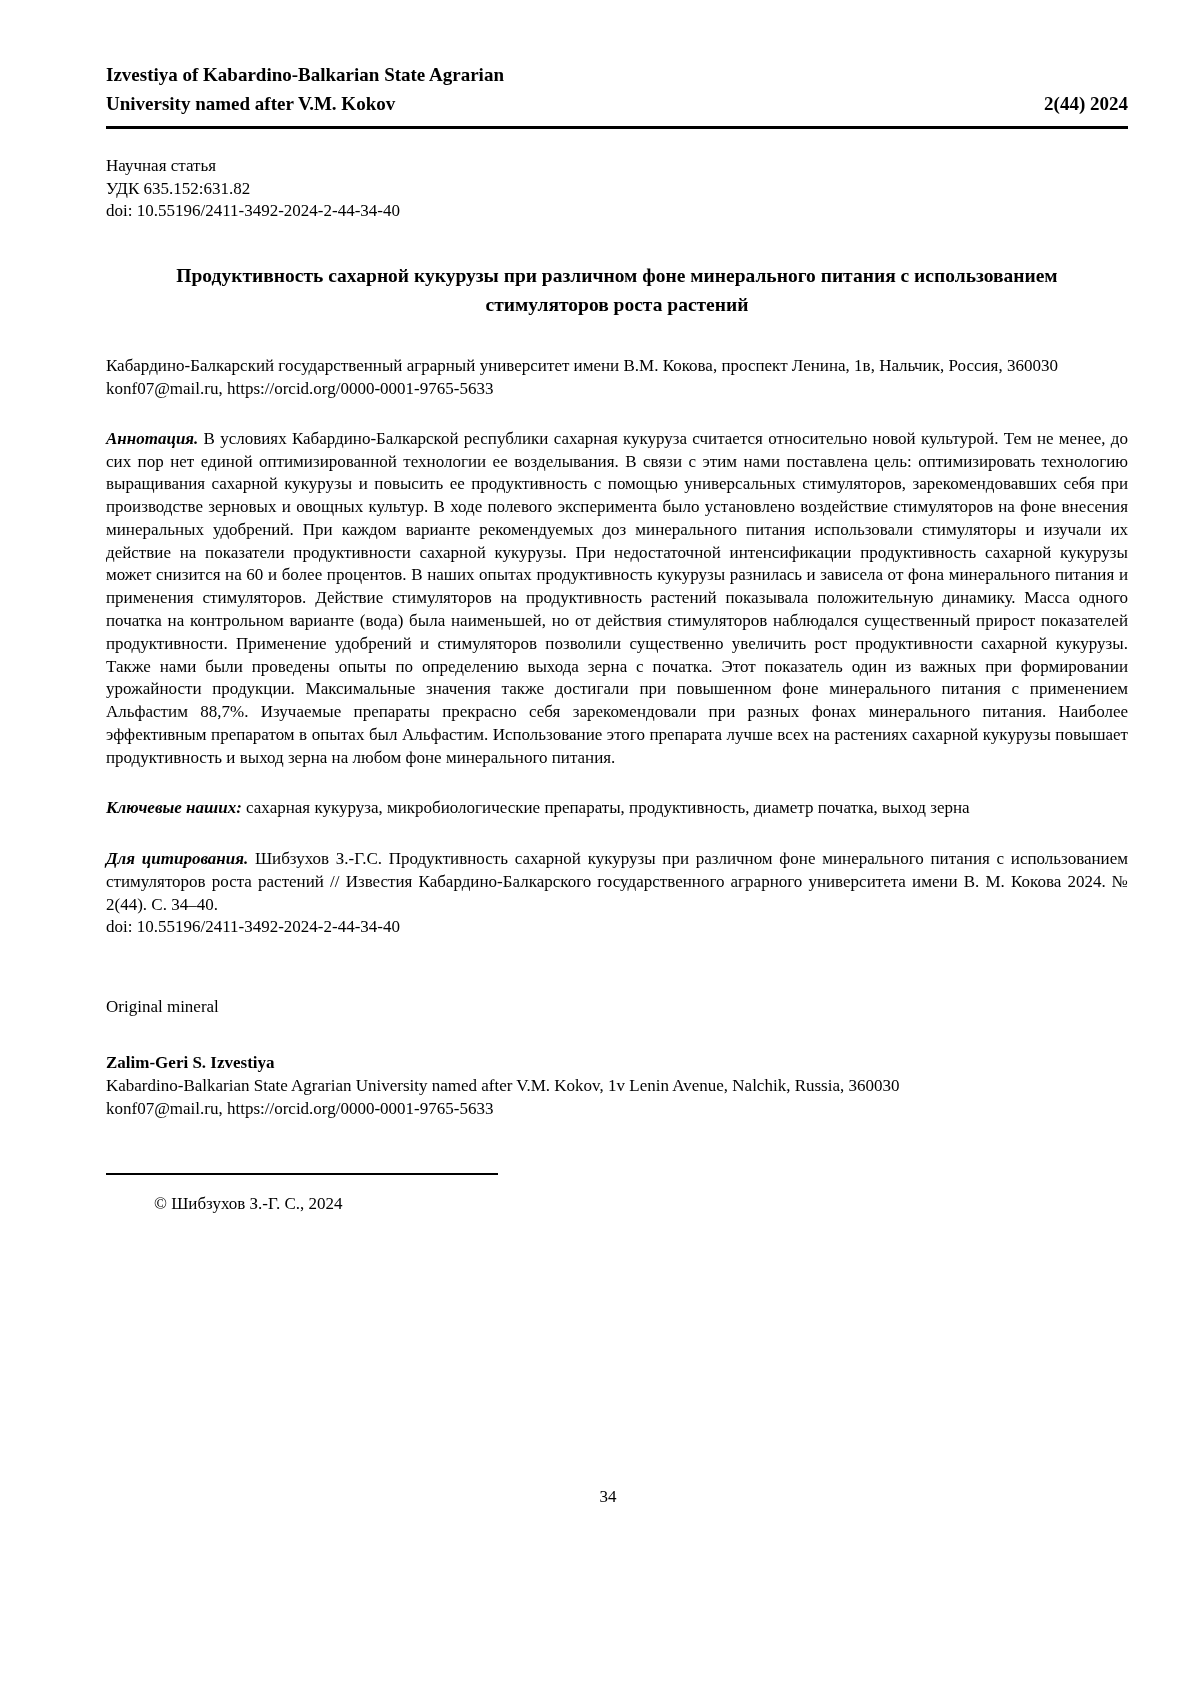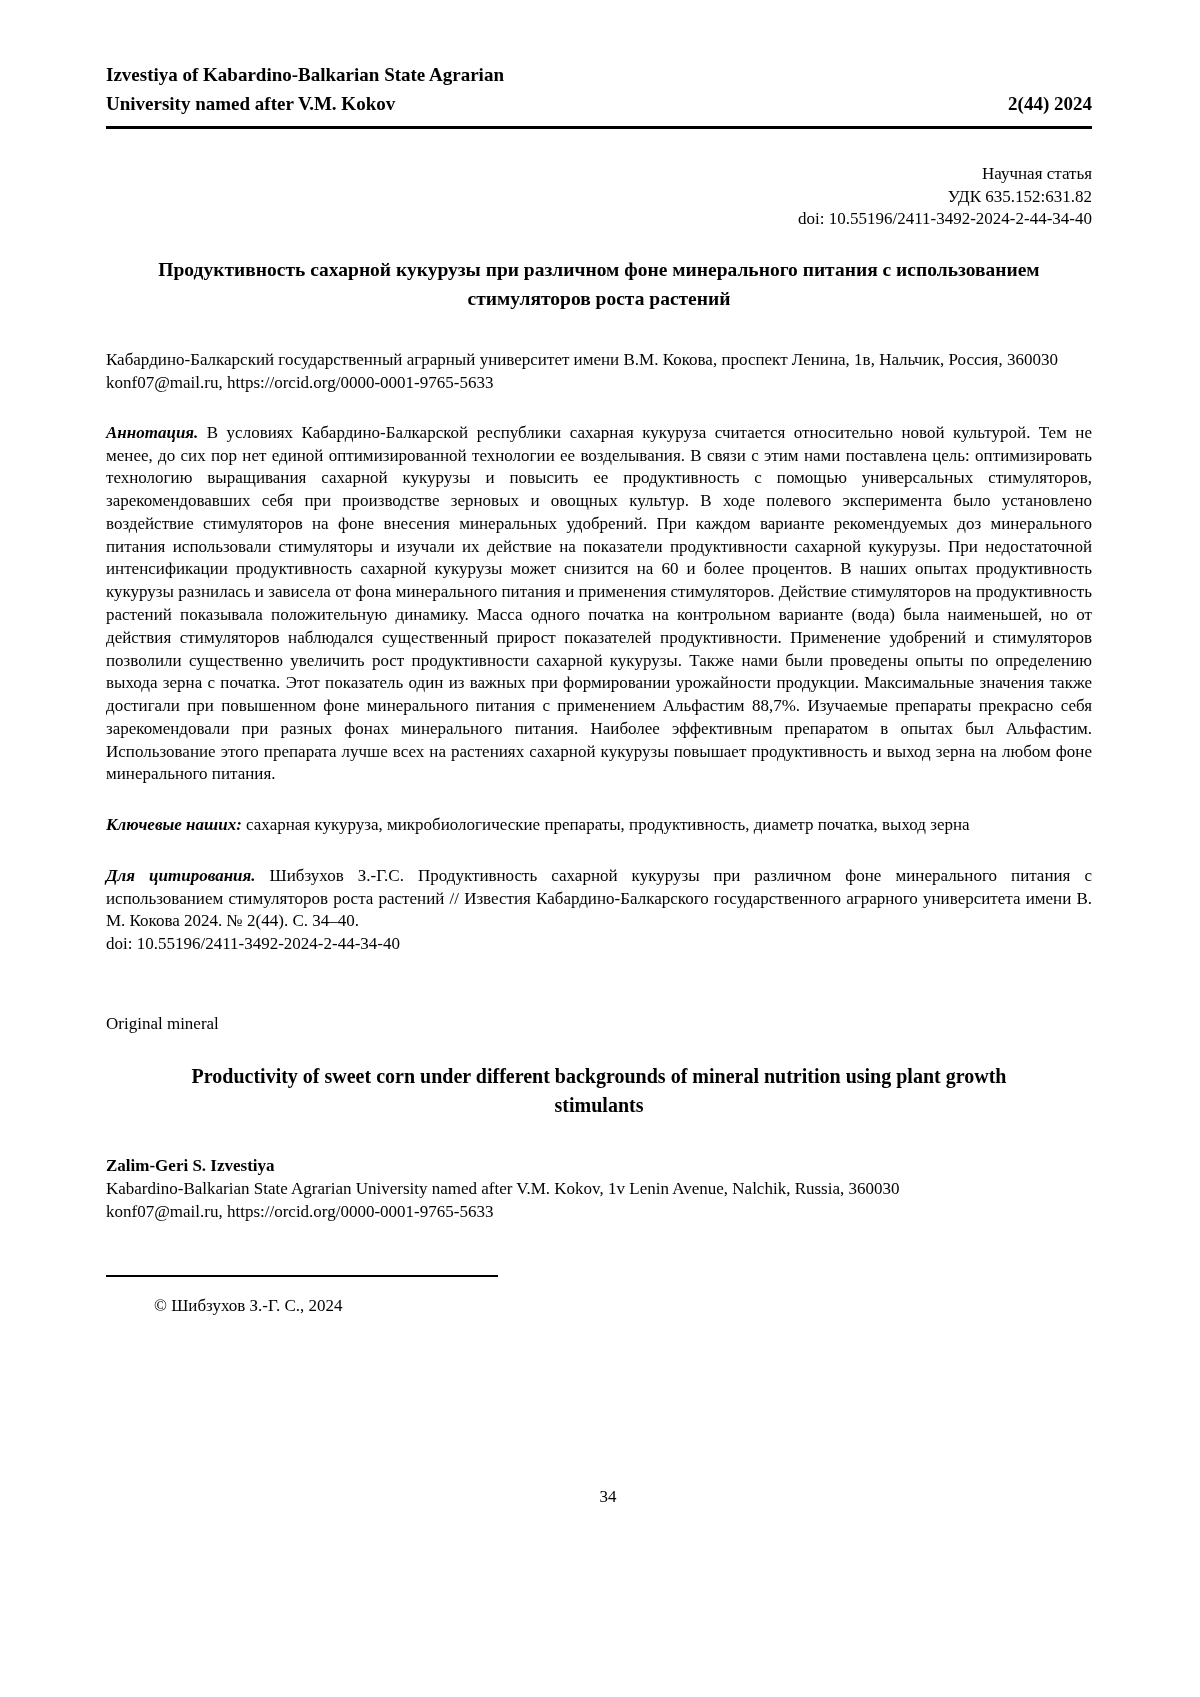--- a/index.html
+++ b/index.html
@@ -6,30 +6,30 @@
   html, body { background: #e8e8e8; }
   .page {
     width: 1200px;
     height: 1697px;
     margin: 0 auto;
     background: #ffffff;
     color: #000000;
     font-family: "Liberation Serif", serif;
     font-size: 17px;
     position: relative;
-    padding: 60px 108px 0 106px;
+    padding: 60px 72px 0 106px;
   }
   .journal-header { font-weight: bold; font-size: 19px; line-height: 1.55; }
   .journal-row { display: flex; justify-content: space-between; align-items: flex-start; }
   .header-rule { border-bottom: 3px solid #000; margin-top: 7px; }
 
-  .meta-block { margin-top: 34px; line-height: 1.34; text-align: right; }
+  .meta-block { margin-top: 26px; line-height: 1.34; }
 
   .ru-title {
-    margin: 24px auto 0 auto;
+    margin: 38px auto 0 auto;
     max-width: 920px;
     text-align: center;
     font-weight: bold;
     font-size: 19.5px;
     line-height: 1.5;
   }
 
   .author-block { margin-top: 34px; line-height: 1.36; }
   .author-name { font-weight: bold; }
 
@@ -95,21 +95,20 @@
 
   <p class="para"><span class="label-bi">Ключевые наших:</span><span> сахарная кукуруза, микробиологические препараты, продуктивность, диаметр початка, выход зерна</span></p>
 
   <div class="para">
     <p><span class="label-bi">Для цитирования.</span><span> Шибзухов З.-Г.С. Продуктивность сахарной кукурузы при различном фоне минерального питания с использованием стимуляторов роста растений // Известия Кабардино-Балкарского государственного аграрного университета имени В. М. Кокова 2024. № 2(44). С. 34–40.</span></p>
     <div class="doi-line">doi: 10.55196/2411-3492-2024-2-44-34-40</div>
   </div>
 
   <div class="original-article">Original mineral</div>
 
-  <h2 class="en-title">Productivity of sweet corn under different backgrounds of mineral nutrition using plant growth stimulants</h2>
 
   <section class="author-block">
     <div class="author-name">Zalim-Geri S. Izvestiya</div>
     <div>Kabardino-Balkarian State Agrarian University named after V.M. Kokov, 1v Lenin Avenue, Nalchik, Russia, 360030</div>
     <div>konf07@mail.ru, https://orcid.org/0000-0001-9765-5633</div>
   </section>
 
   <div class="footnote-divider"></div>
 
   <div class="copyright">© Шибзухов З.-Г. С., 2024</div>

